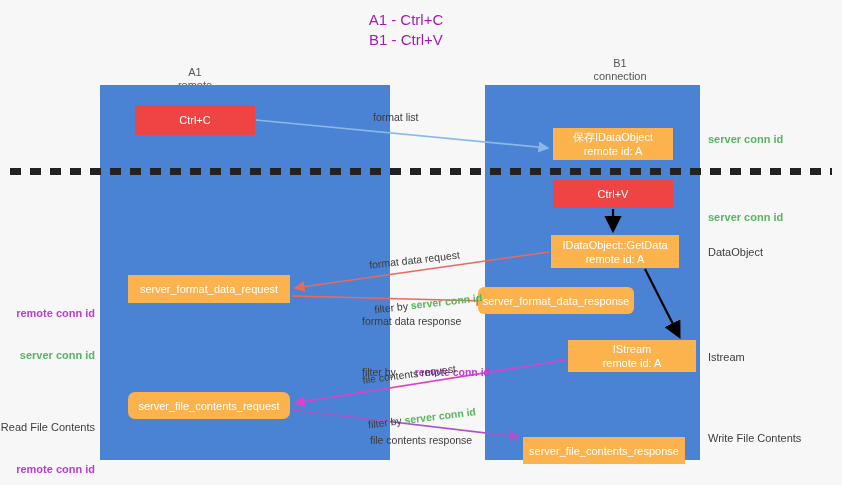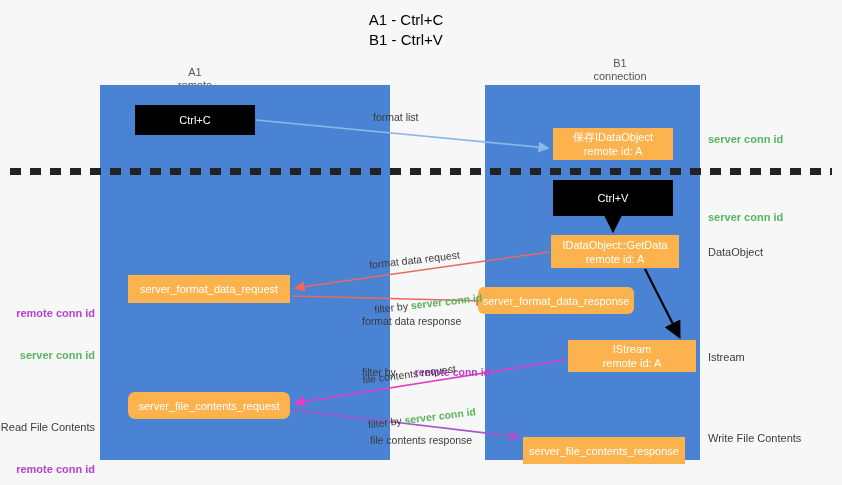--- a/index.html
+++ b/index.html
@@ -20,21 +20,21 @@
     background: #f7f7f7;
   }
   .abs { position: absolute; }
 
   
   #title {
     left: 0; top: 10px;
     width: 812px;
     text-align: center;
     font-size: 15px;
-    color: #000000;
+    color: #a21caf;
     line-height: 20px;
     white-space: pre;
   }
 
   
   .col-header {
     text-align: center;
     font-size: 11px;
     color: #555;
     line-height: 13px;
@@ -56,26 +56,26 @@
     align-items: center;
     justify-content: center;
     flex-direction: column;
     color: #ffffff;
     font-size: 11px;
     line-height: 14px;
     text-align: center;
     white-space: pre;
     box-sizing: border-box;
   }
-  .box.green { background: #000000; }
+  .box.green { background: #ef4444; }
   .box.orange { background: #fcb34e; }
 
   #box-ctrlc  { left: 135px; top: 105px; width: 120px; height: 30px; }
   #box-ole    { left: 553px; top: 128px; width: 120px; height: 32px; }
-  #box-ctrlv  { left: 553px; top: 180px; width: 120px; height: 36px; }
+  #box-ctrlv  { left: 553px; top: 180px; width: 120px; height: 28px; }
   #box-getdata{ left: 551px; top: 235px; width: 128px; height: 33px; }
   #box-fdreq  { left: 128px; top: 275px; width: 162px; height: 28px; }
   #box-fdresp { left: 478px; top: 287px; width: 156px; height: 27px; border-radius: 6px; }
   #box-istream{ left: 568px; top: 340px; width: 128px; height: 32px; }
   #box-fcreq  { left: 128px; top: 392px; width: 162px; height: 27px; border-radius: 7px; }
   #box-fcresp { left: 523px; top: 437px; width: 162px; height: 27px; }
 
   
   .right-note {
     font-size: 11px;

